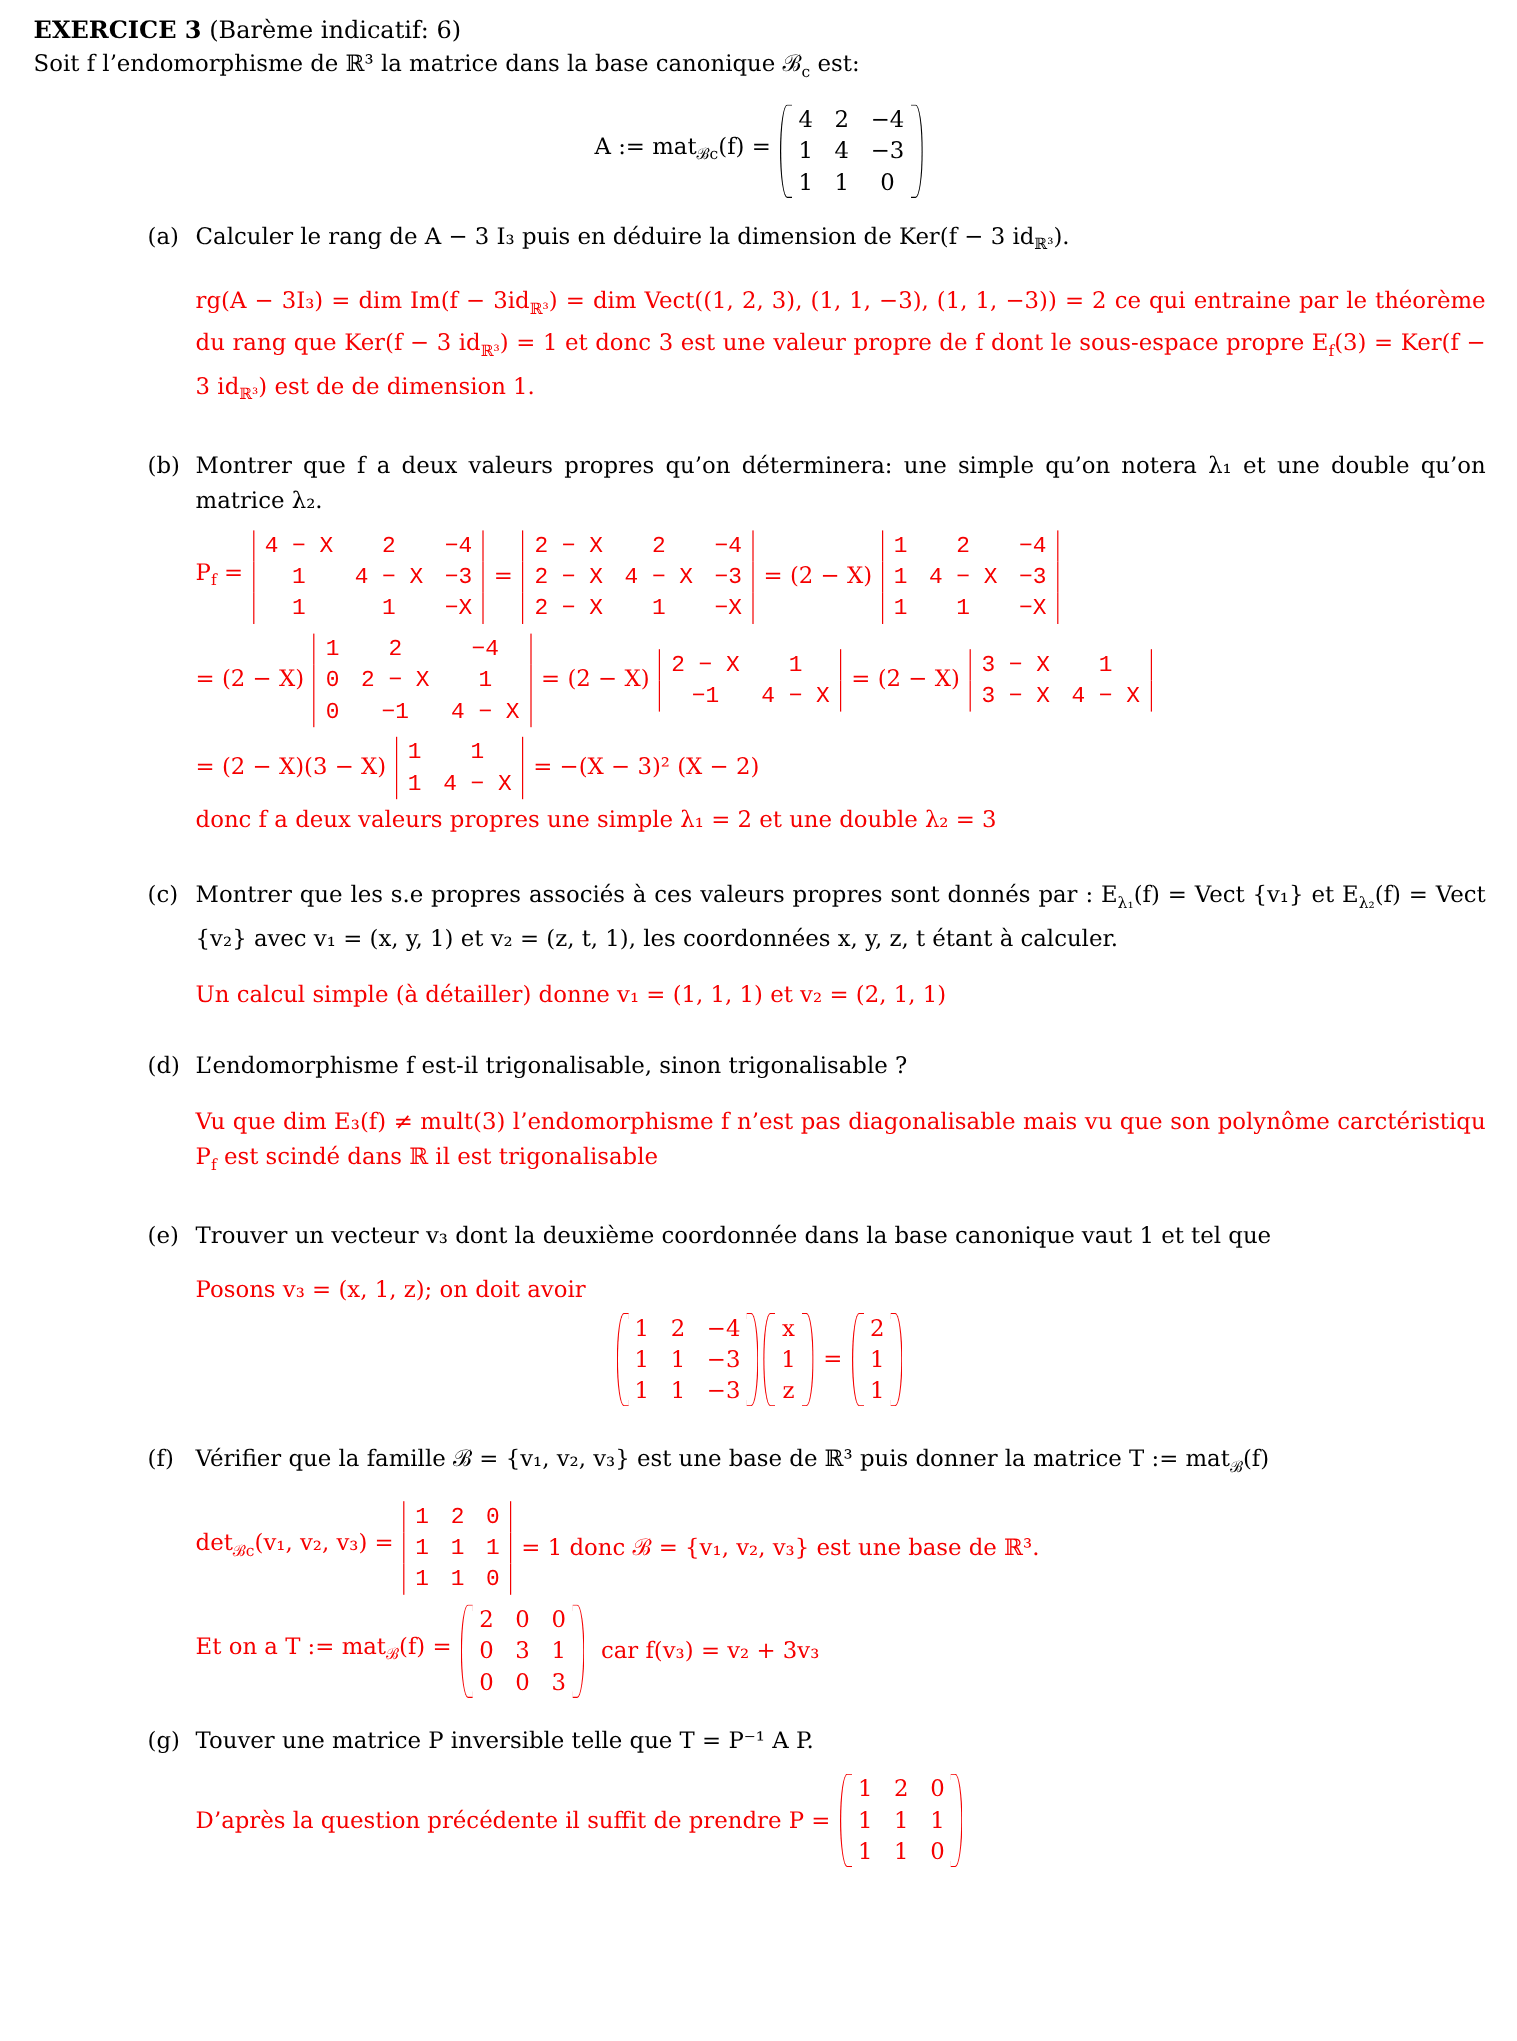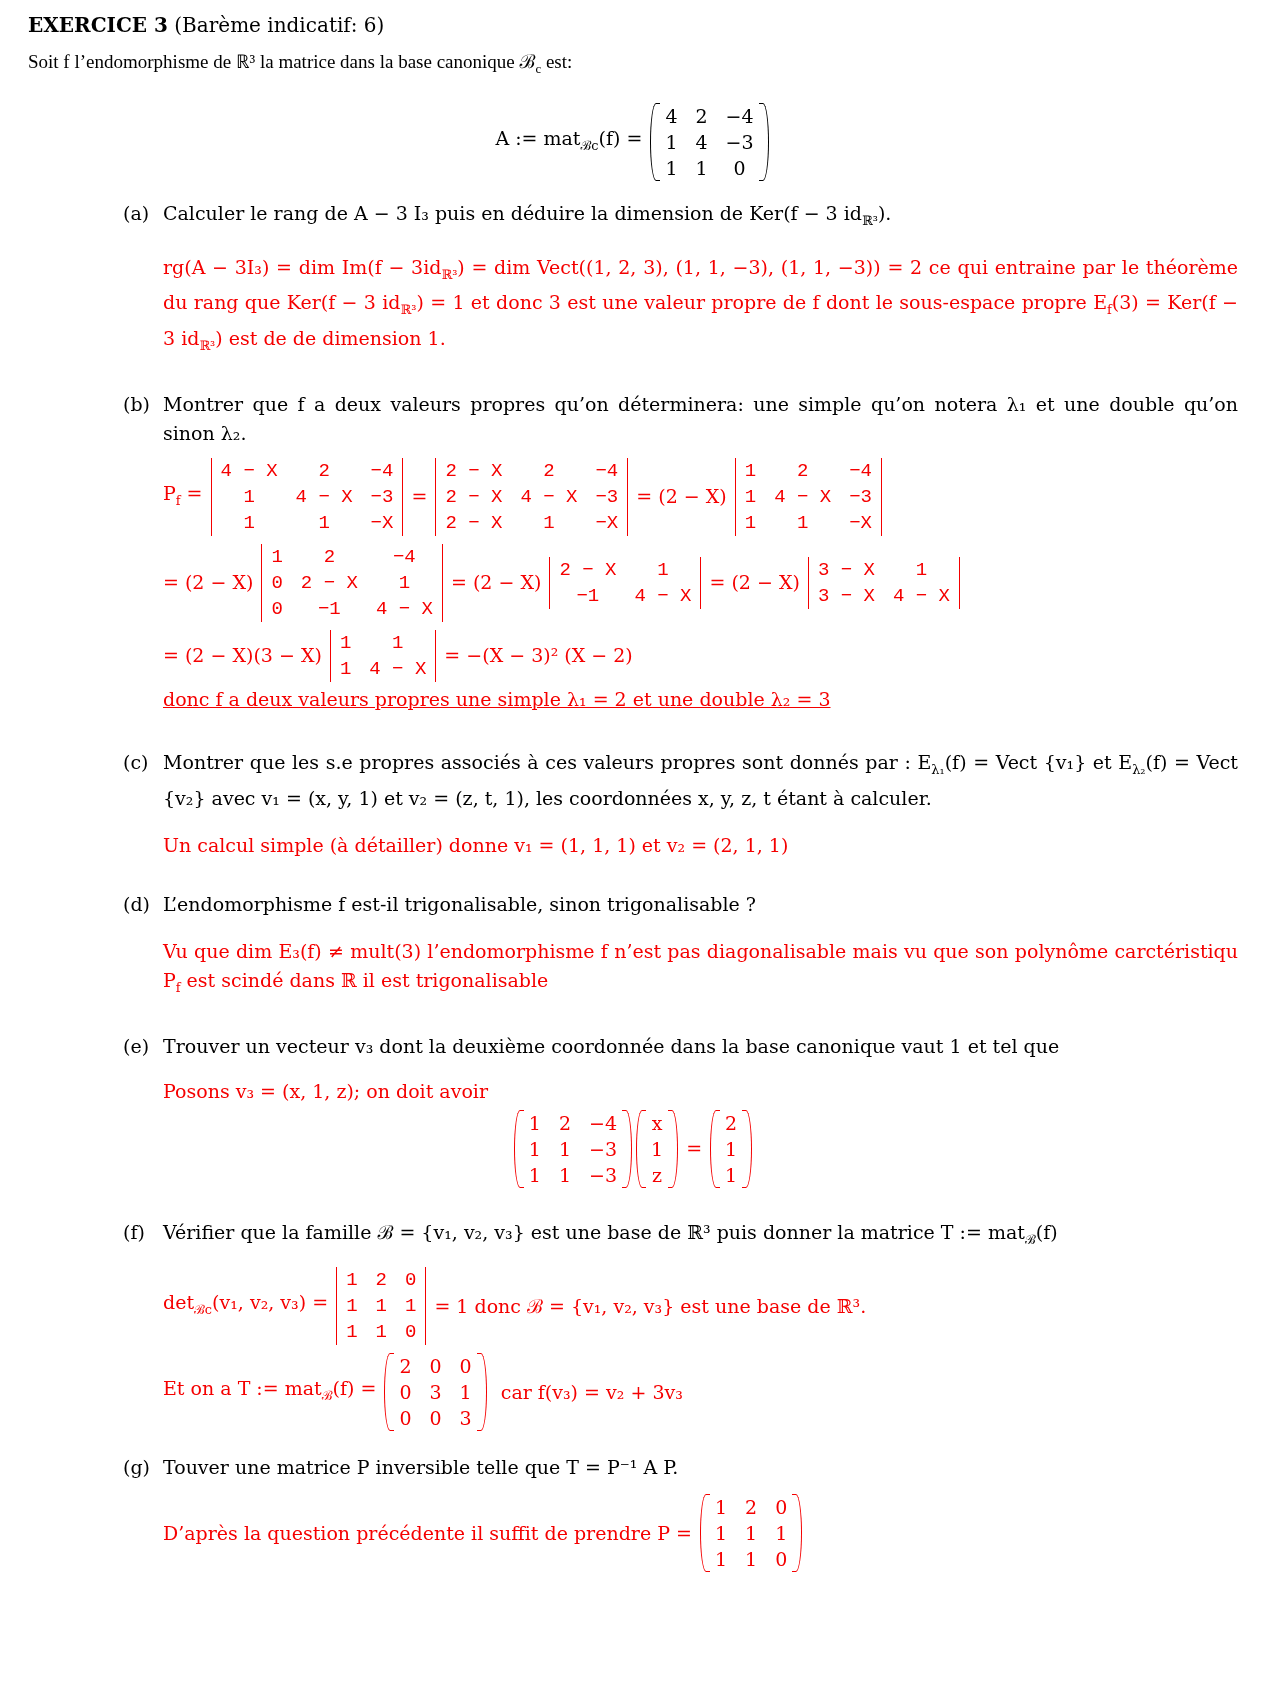--- a/index.html
+++ b/index.html
@@ -4,21 +4,21 @@
 <style>
   html,body{margin:0;padding:0;background:#ffffff;}
   body{
     width:1264px;min-height:1701px;
     font-family:"DejaVu Serif","Liberation Serif",serif;
     font-size:19px;color:#000;
   }
   .page{box-sizing:border-box;width:1264px;min-height:1701px;padding:12px 26px 16px 28px;overflow:hidden;}
   .title-line{font-size:20px;line-height:26px;}
   .b{font-weight:bold;}
-  .intro{margin:3px 0 0 0;line-height:41px;font-family:Liberation Serif, serif;}
+  .intro{margin:3px 0 0 0;line-height:25px;}
   .red{color:var(--red,#f50000);}
   
   .qitem{display:flex;margin-left:95px;line-height:29px;}
   .qlabel{flex:0 0 40px;}
   .qtext{flex:1;text-align:justify;}
   .answer{margin:18px 0 0 135px;text-align:justify;line-height:29px;}
   
   .eq{display:flex;align-items:center;flex-wrap:wrap;line-height:29px;}
   .eq .seg{white-space:pre;}
   .center{justify-content:center;}
@@ -34,21 +34,21 @@
       border-radius:60% 0 0 60% / 50% 0 0 50%;margin-right:-4px;}
   .pr{border-right:1.6px solid currentColor;border-top:1.6px solid currentColor;border-bottom:1.6px solid currentColor;
       border-radius:0 60% 60% 0 / 0 50% 50% 0;margin-left:-4px;}
   sub{font-size:0.68em;}
   
   .eqA{margin:14px 0 6px 0;}
   .q-a{margin-top:18px;}
   .q-b{margin-top:30px;}
   .beq{margin-left:135px;margin-top:10px;}
   .beq2{margin-top:8px;}
-  .bconc{margin:3px 0 0 135px;line-height:29px;text-decoration:underline;}
+  .bconc{margin:3px 0 0 135px;line-height:29px;}
   .q-c{margin-top:34px;}
   .q-d{margin-top:30px;}
   .q-e{margin-top:30px;}
   .eposons{margin:16px 0 0 135px;line-height:29px;}
   .emat{margin-top:4px;}
   .econc{margin:4px 0 0 135px;line-height:29px;}
   .q-f{margin-top:30px;}
   .feq{margin-left:135px;margin-top:14px;}
   .feq2{margin-top:8px;}
   .q-g{margin-top:22px;}
@@ -91,21 +91,21 @@
     </div>
 
   <div class="qitem q-a">
     <span class="qlabel">(a)</span>
     <div class="qtext">Calculer le rang de A − 3 I₃ puis en déduire la dimension de Ker(f − 3 id<sub>ℝ³</sub>).</div>
   </div>
   <p class="answer red">rg(A − 3I₃) = dim Im(f − 3id<sub>ℝ³</sub>) = dim Vect((1, 2, 3), (1, 1, −3), (1, 1, −3)) = 2 ce qui entraine par le théorème du rang que Ker(f − 3 id<sub>ℝ³</sub>) = 1 et donc 3 est une valeur propre de f dont le sous-espace propre E<sub>f</sub>(3) = Ker(f − 3 id<sub>ℝ³</sub>) est de de dimension 1.</p>
 
   <div class="qitem q-b">
     <span class="qlabel">(b)</span>
-    <div class="qtext">Montrer que f a deux valeurs propres qu’on déterminera: une simple qu’on notera λ₁ et une double qu’on sinon λ₂.</div>
+    <div class="qtext">Montrer que f a deux valeurs propres qu’on déterminera: une simple qu’on notera λ₁ et une double qu’on matrice λ₂.</div>
   </div>
   <div class="eq red beq">
       <span class="seg">P<sub>f</sub> = </span>
       <span class="mat det">
         <span class="mbody">
           <span class="mrow">
             <span class="mcell">4 − X</span>
             <span class="mcell">2</span>
             <span class="mcell">−4</span>
           </span>

